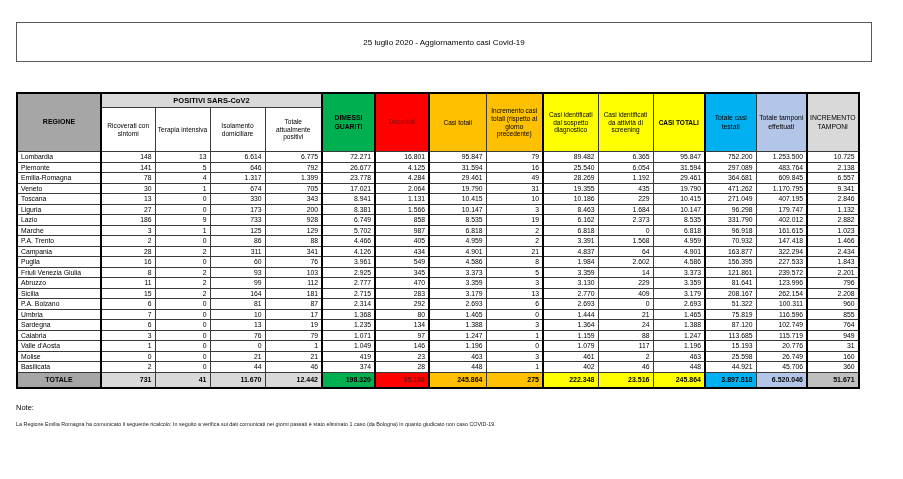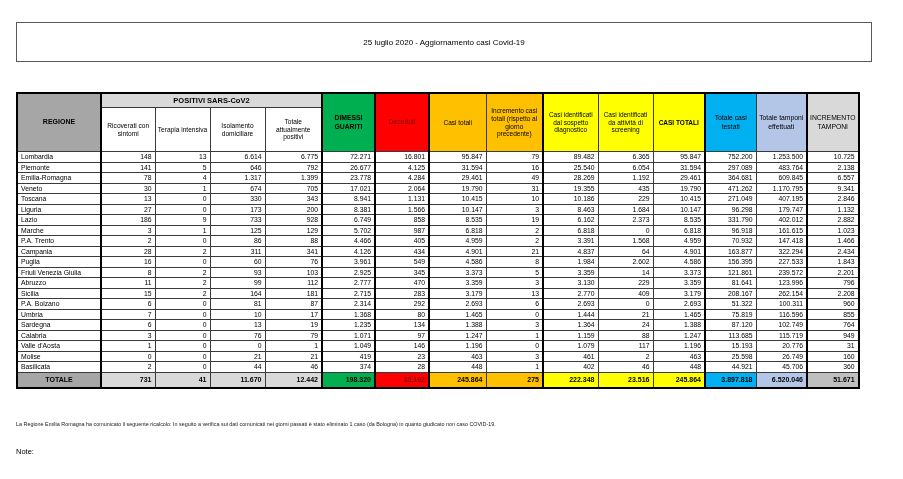--- a/index.html
+++ b/index.html
@@ -42,21 +42,21 @@
   .t-label{background:#A6A6A6;text-align:center !important;padding-left:0;}
   .t-fill{background:#D9D9D9;}
   .t-green{background:#00B050;}
   .t-red{background:#FF0000;color:#7B0D0D;}
   .t-orange{background:#FFC000;}
   .t-yellow{background:#FFFF00;}
   .t-cyan{background:#00B0F0;}
   .t-peri{background:#B4C6E7;}
   .t-endgray{background:#BFBFBF;}
   
-  .note-title{position:absolute;left:16px;top:403px;font-size:7.5px;margin-top:44px;}
+  .note-title{position:absolute;left:16px;top:403px;font-size:7.5px;}
   .note-body{position:absolute;left:16px;top:421px;font-size:5.4px;color:#1a1a1a;white-space:nowrap;}
 </style>
 </head>
 <body>
 
 <div class="title-box">
   <div class="title-line">25 luglio 2020 - Aggiornamento casi Covid-19</div>
 </div>
 
 <table>

